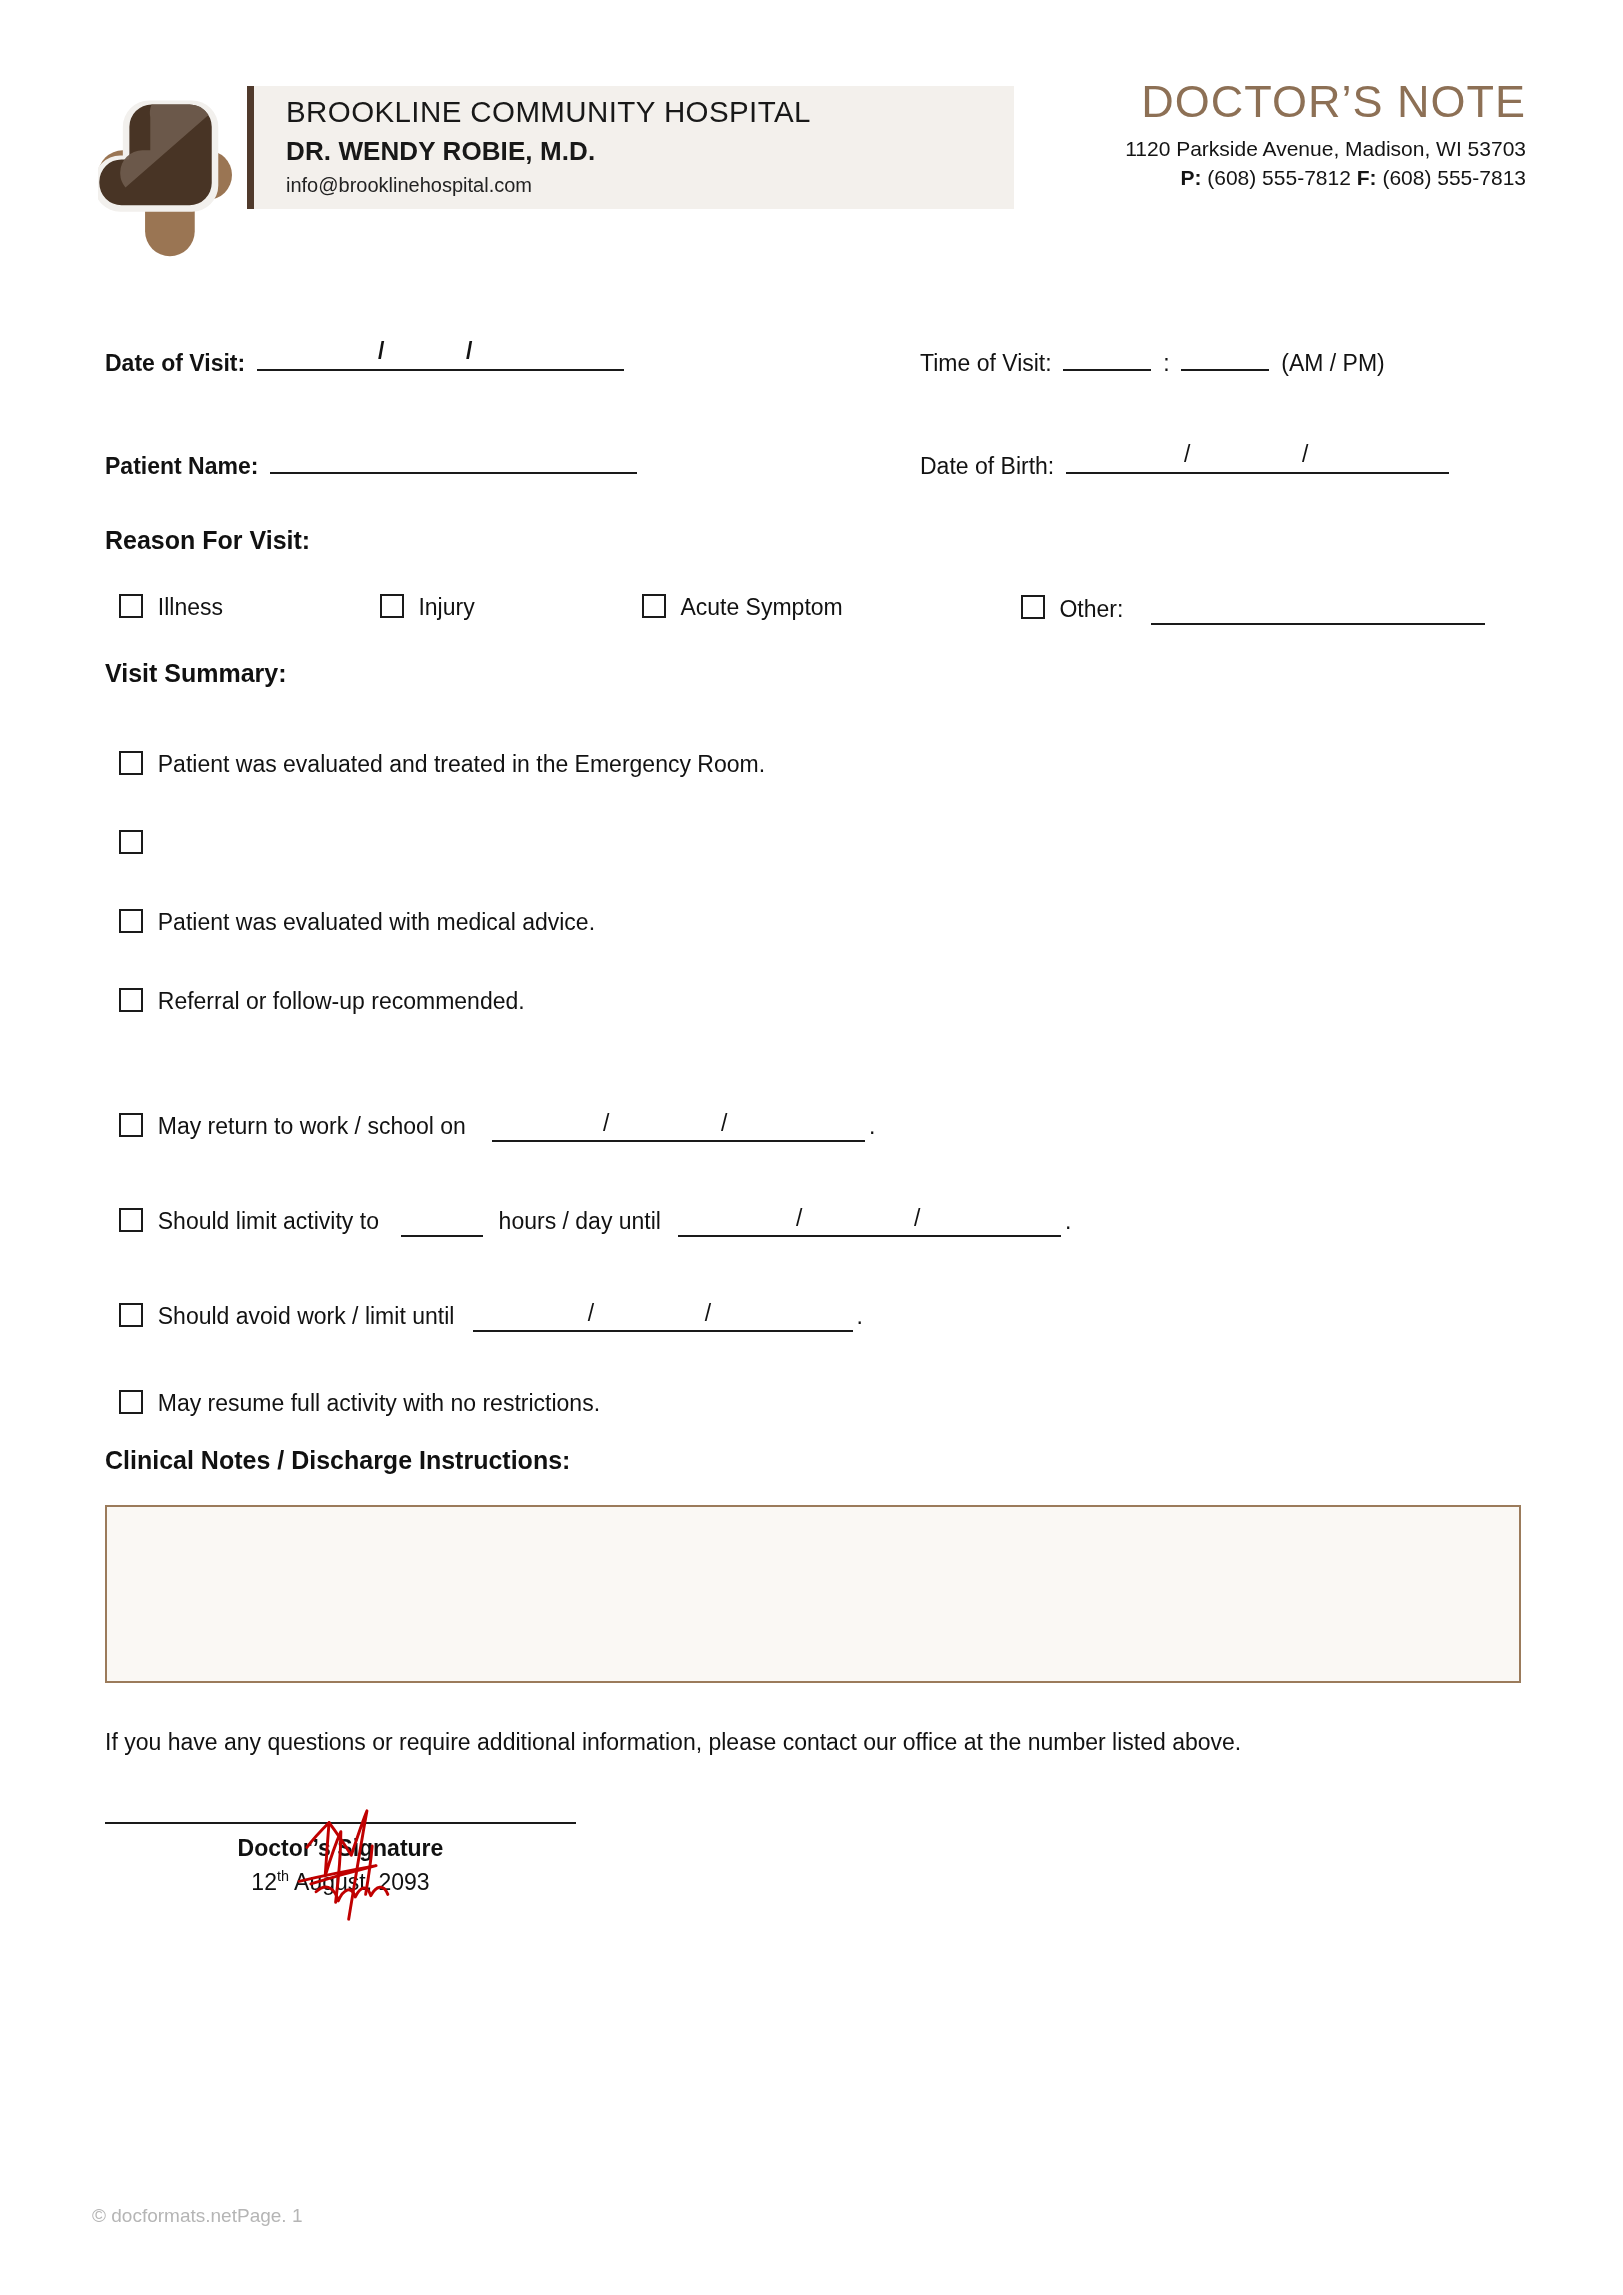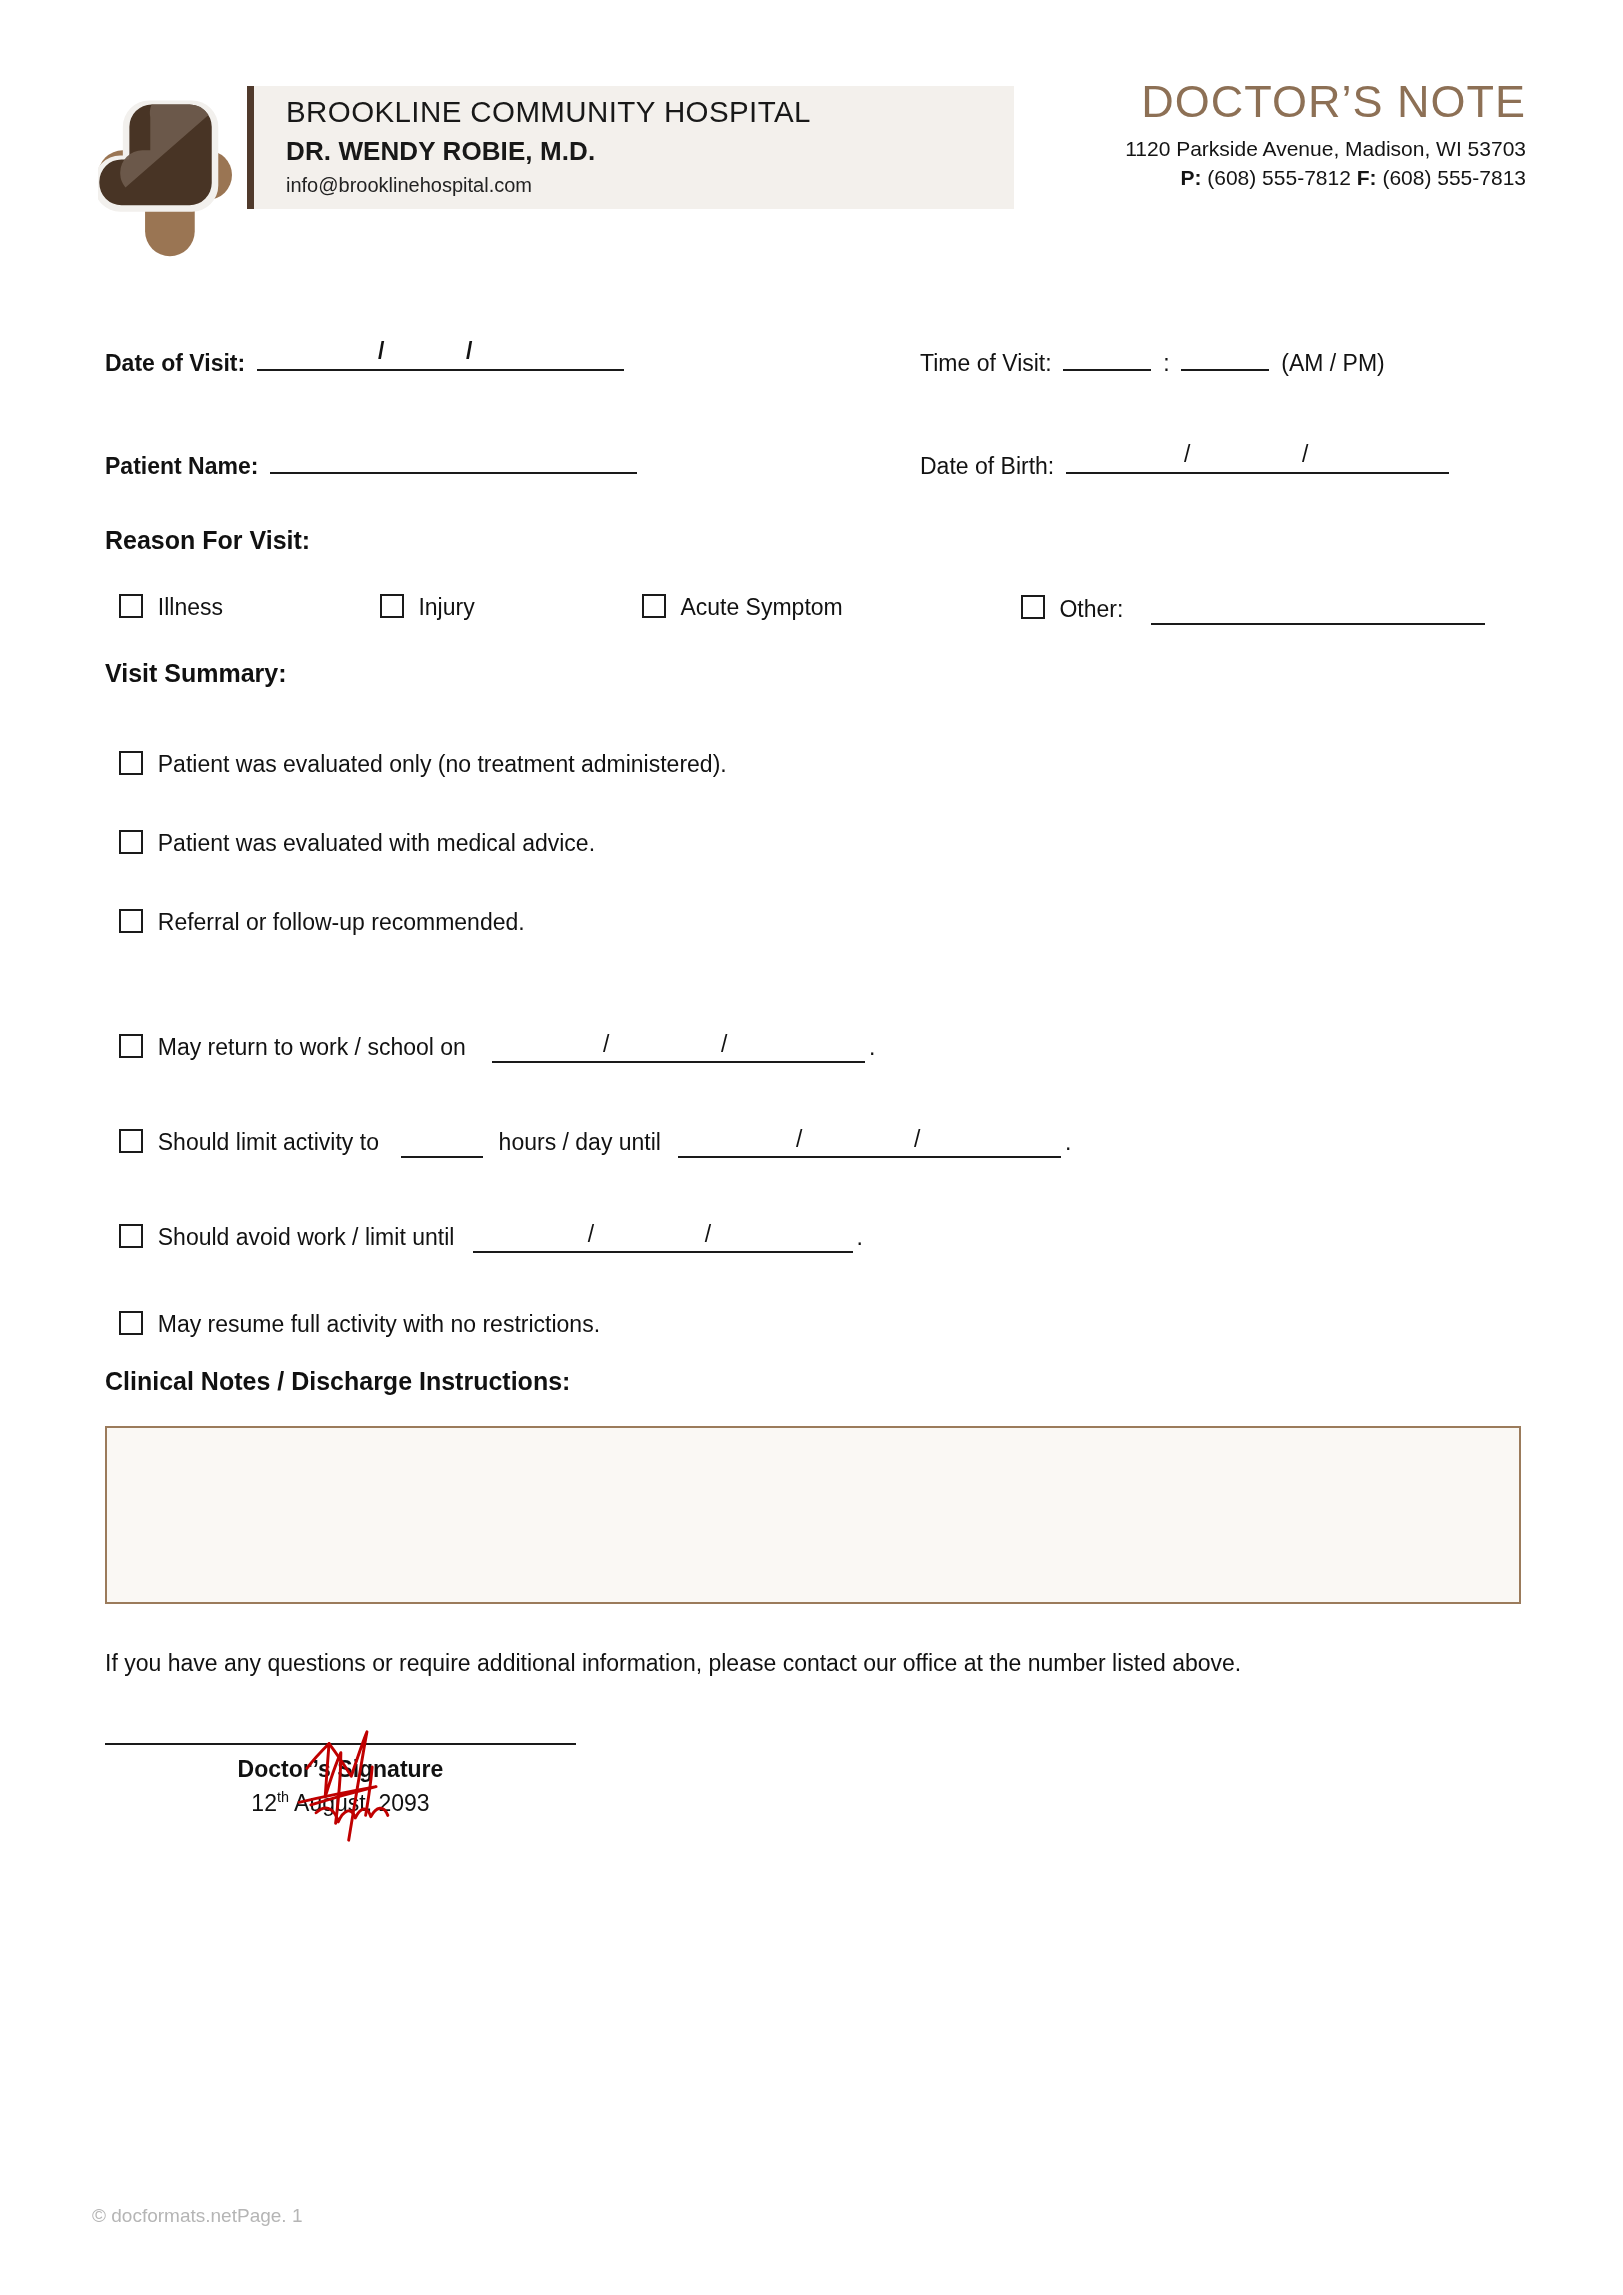--- a/index.html
+++ b/index.html
@@ -382,21 +382,24 @@
         </span>
       </div>
     </div>
 
     <div style="margin-top:6.5px;">
       <div class="sec-head">Visit Summary:</div>
 
       <div style="margin-top:37px;">
         <div class="cbrow" style="margin-left:14.4px; height:79px;">
           <span class="cbox"></span>
-          <span class="cblabel">Patient was evaluated only (no treatment administered).</span>
+          <span class="cblabel">Patient was evaluated and treated in the Emergency Room.</span>
+        </div>
+        <div class="cbrow" style="margin-left:14.4px; height:79px;">
+          <span class="cbox"></span>
         </div>
         <div class="cbrow" style="margin-left:14.4px; height:79px;">
           <span class="cbox"></span>
           <span class="cblabel">Patient was evaluated with medical advice.</span>
         </div>
         <div class="cbrow" style="margin-left:14.4px; height:79px;">
           <span class="cbox"></span>
           <span class="cblabel">Referral or follow-up recommended.</span>
         </div>
       </div>

